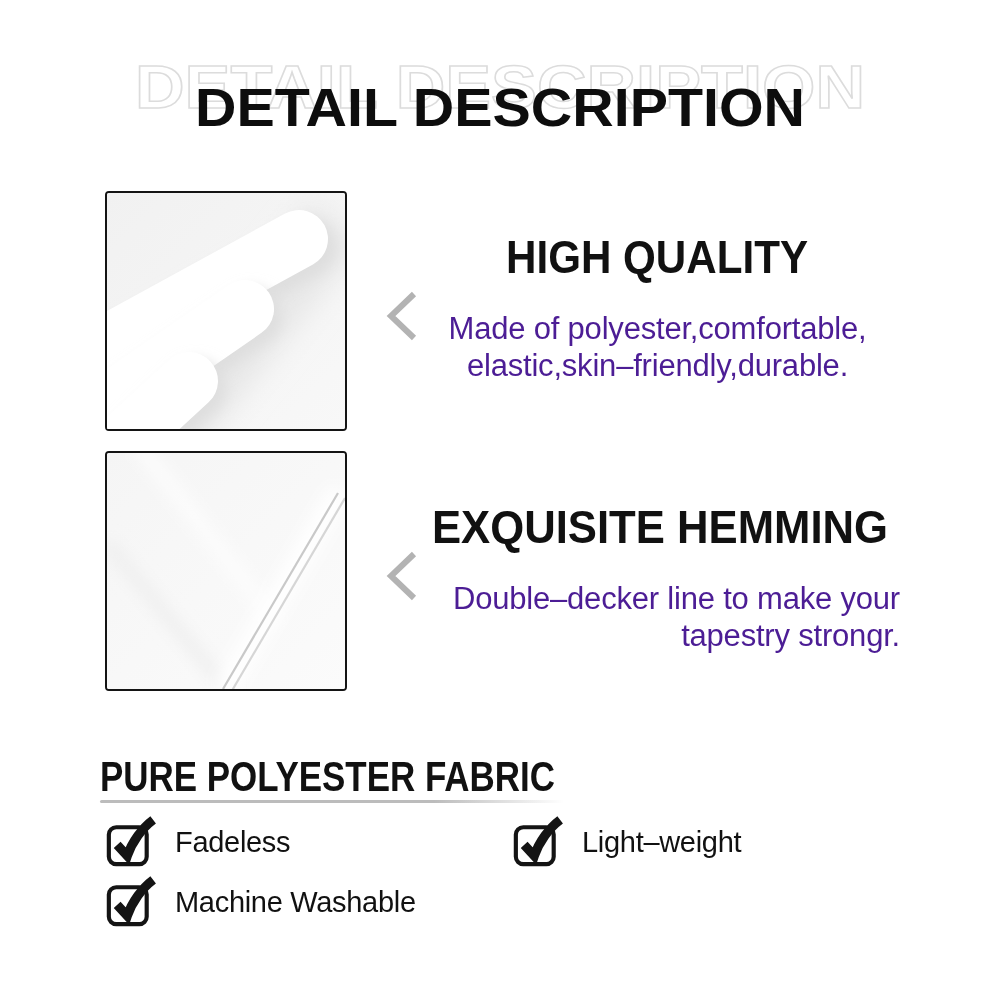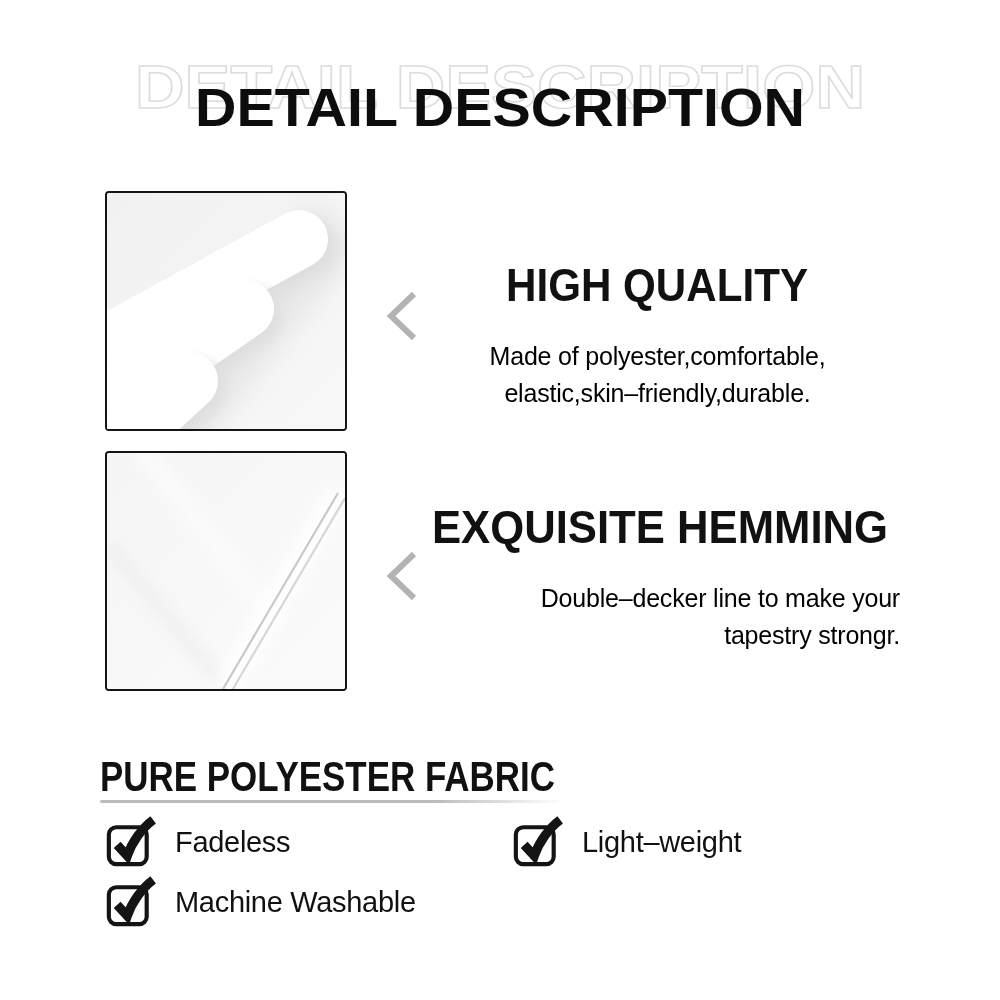--- a/index.html
+++ b/index.html
@@ -24,24 +24,24 @@
   #frame2 { left: 105px; top: 440px; }
   .img-frame svg { display: block; width: 238px; height: 236px; }
 
   
   .chevron { position: absolute; width: 40px; height: 56px; }
   #chev1 { left: 382px; top: 277px; }
   #chev2 { left: 382px; top: 537px; }
 
   
   .sec-text { position: absolute; text-align: center; color: #111111; }
-  #sec1-text { left: 420px; top: 224px; width: 475px; margin-top: 28px; }
+  #sec1-text { left: 420px; top: 224px; width: 475px; }
   #sec2-text { left: 420px; top: 494px; width: 480px; text-align: right; }
   .sec-heading-svg { display: block; margin: 0 auto; width: 100%; height: 50px; }
-  .sec-body { margin-top: 25px; font-size: 25px; line-height: 37px; letter-spacing: -0.2px; color: #000000; }
+  .sec-body { margin-top: 25px; font-size: 31px; line-height: 37px; letter-spacing: -0.2px; color: #4c1d95; }
 
   
   .features-heading-svg { position: absolute; left: 98px; top: 742px; width: 520px; height: 50px; }
   .features-underline {
     position: absolute; left: 100px; top: 789px; width: 464px; height: 3px;
     background: linear-gradient(to right, #bcbcbc 72%, rgba(188,188,188,0));
     border-radius: 2px;
   }
   .features-grid {
     position: absolute; left: 105px; top: 807px; width: 760px;

